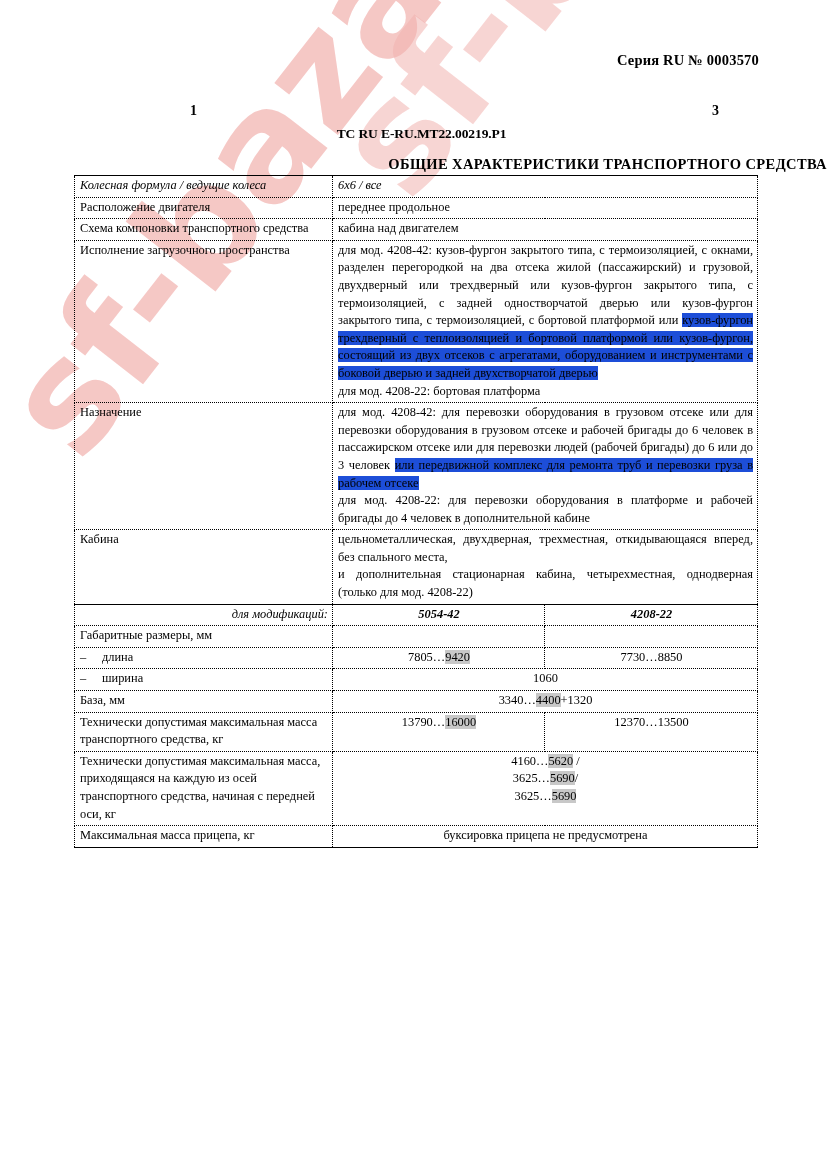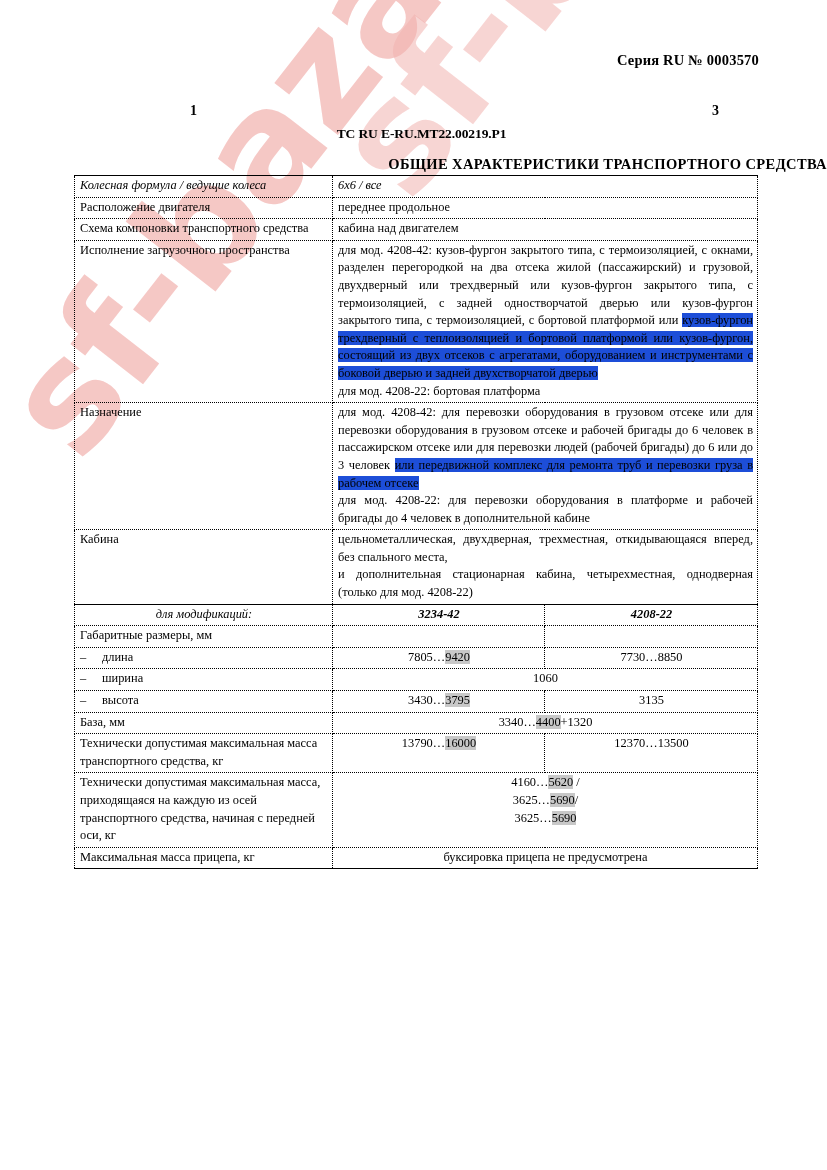--- a/index.html
+++ b/index.html
@@ -117,21 +117,21 @@
     border-right: 1px dotted #000;
     border-bottom: 1px dotted #000;
   }
   table.spec tr.top-solid td { border-top: 1.6px solid #000; font-style: italic; }
   table.spec tr.bot-solid td { border-bottom: 1.6px solid #000; }
   td.label { width: 258px; }
   td.val   { }
   td.c42   { width: 212px; text-align: center; }
   td.c22   { width: 213px; text-align: center; }
   td.center { text-align: center; }
-  td.right  { text-align: center; padding-right: 8px; }
+  td.right  { text-align: right; padding-right: 8px; }
   td.bold   { font-weight: 700; }
   .mark { background: #c8c8c8; }
   .dashitem { display: inline-block; width: 22px; }
   .nowrapline { display: block; }
   .just { text-align: justify; text-align-last: left; }
   .grey-block { background: #1d4ed8; display: inline; box-decoration-break: clone; -webkit-box-decoration-break: clone; }
 </style>
 </head>
 <body>
 
@@ -184,46 +184,41 @@
     <tr>
       <td class="label">Кабина</td>
       <td class="val just" colspan="2">
             <span class="nowrapline">цельнометаллическая, двухдверная, трехместная, откидывающаяся вперед, без спального места,</span>
             <span class="nowrapline">и дополнительная стационарная кабина, четырехместная, однодверная (только для мод. 4208-22)</span>
           </td>
     </tr>
 
     <tr class="top-solid">
       <td class="label right">для модификаций:</td>
-      <td class="c42 bold">3234-42</td>
+      <td class="c42 bold">5054-42</td>
       <td class="c22 bold">4208-22</td>
     </tr>
 
     <tr>
       <td class="label">Габаритные размеры, мм</td>
       <td class="c42"></td>
       <td class="c22"></td>
     </tr>
 
     <tr>
       <td class="label"><span class="dashitem">–</span><span>длина</span></td>
       <td class="c42"><span>7805…</span><span class="mark">9420</span></td>
       <td class="c22">7730…8850</td>
     </tr>
 
     <tr>
       <td class="label"><span class="dashitem">–</span><span>ширина</span></td>
       <td class="center" colspan="2">1060</td>
     </tr>
 
-    <tr>
-      <td class="label"><span class="dashitem">–</span><span>высота</span></td>
-      <td class="c42"><span>3430…</span><span class="mark">3795</span></td>
-      <td class="c22">3135</td>
-    </tr>
 
     <tr>
       <td class="label">База, мм</td>
       <td class="center" colspan="2"><span>3340…</span><span class="mark">4400</span><span>+1320</span></td>
     </tr>
 
 
 
     <tr>
       <td class="label">Технически допустимая максимальная масса транспортного средства, кг</td>

